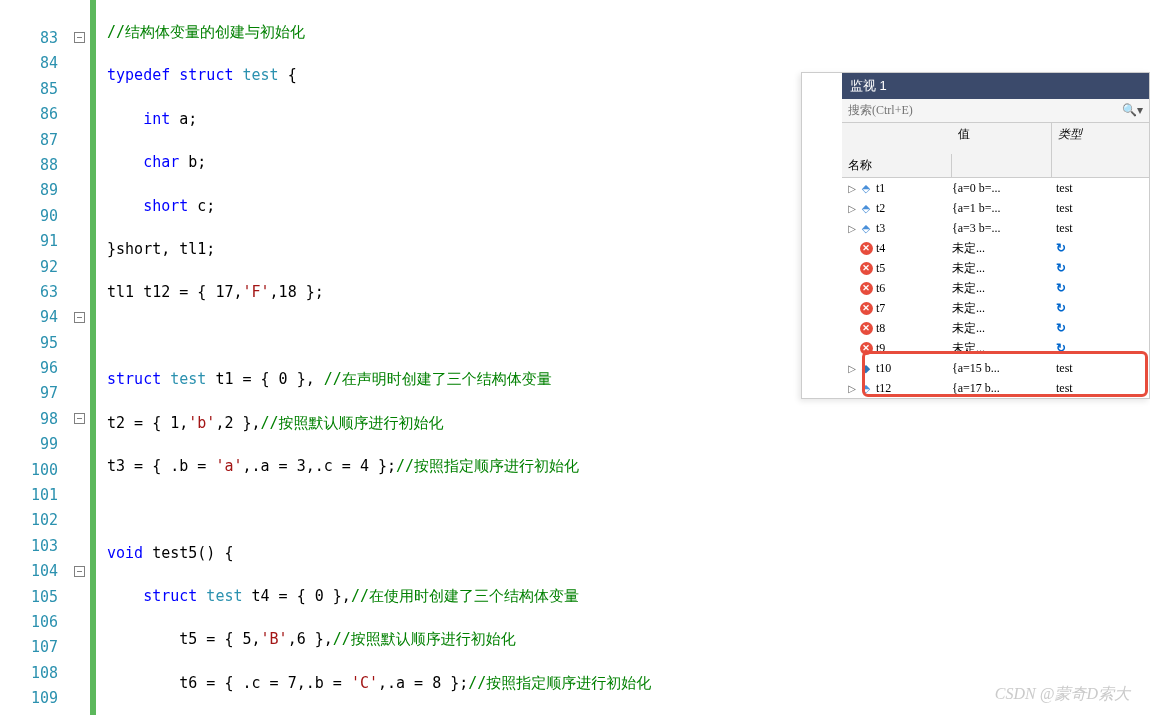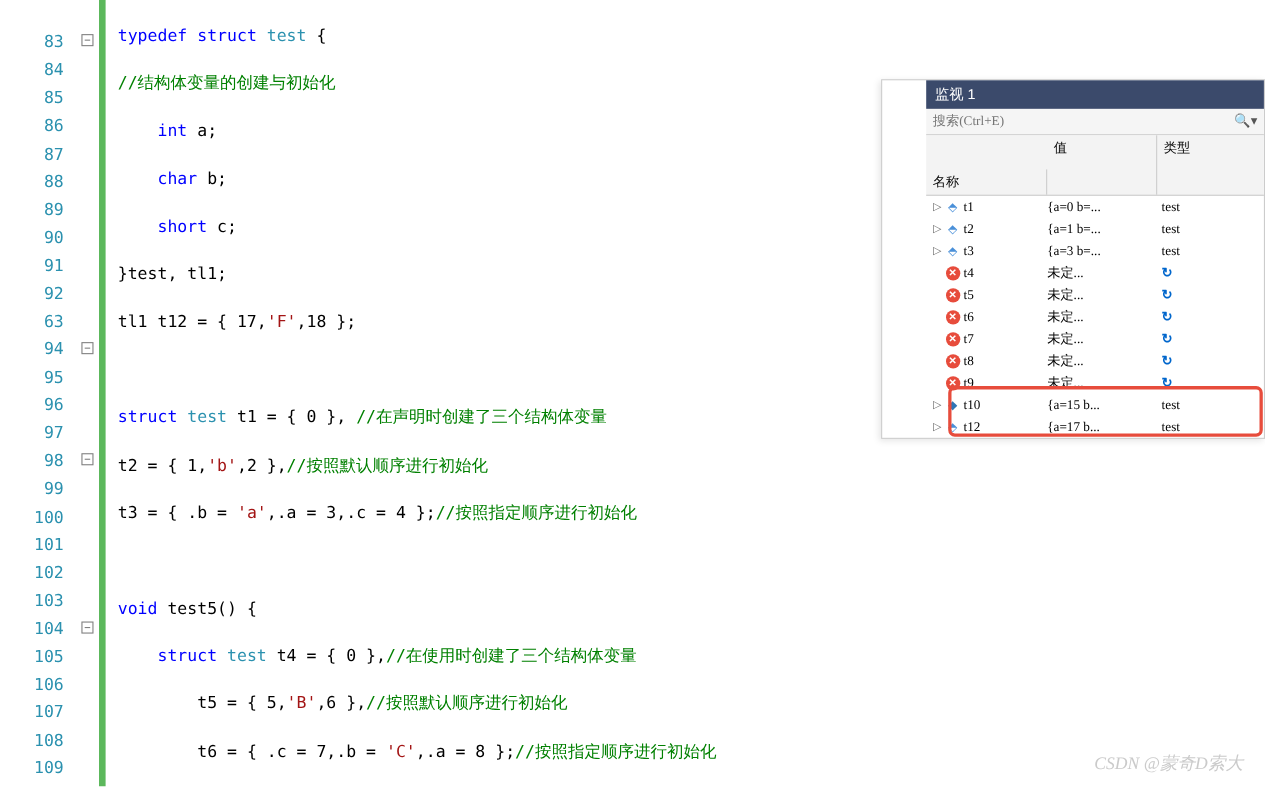--- a/index.html
+++ b/index.html
@@ -20,21 +20,21 @@
   .str { color: #a31515; }
   .comment { color: #008000; }
   
   .watch-panel { position: absolute; right: 0; top: 72px; width: 349px; border: 1px solid #ccc; background: #fff; box-shadow: -2px 2px 6px rgba(0,0,0,0.1); padding-left: 40px; }
   .watch-title { background: #3b4a6b; color: #fff; padding: 4px 8px; font-size: 13px; font-family: "Microsoft YaHei", sans-serif; }
   .watch-search { display:flex; align-items:center; border-bottom:1px solid #ccc; background:#f5f5f5; font-family: "Microsoft YaHei"; font-size:12px; }
   .watch-search input { flex:1; border:none; background:transparent; padding:4px 6px; font-size:12px; font-family:"Microsoft YaHei"; outline:none; color:#404040;}
   .watch-search .sicon { padding:0 6px; color:#555; cursor:pointer; font-size:12px;}
   .watch-header { display:flex; background:#f3f3f3; border-bottom:1px solid #ccc; font-family:"Microsoft YaHei"; font-size:12px;}
   .watch-header > div { padding:3px 6px; border-right:1px solid #ccc;}
-  .col-name{ width:110px;margin-top:31px;} .col-val{ width:100px;} .col-type{ flex:1; border-right:none !important;}
+  .col-name{ width:110px;margin-top:31px;} .col-val{ width:100px;} .col-type{ flex:1; border-right:none !important;font-style:italic;}
   .watch-body { font-family: "Microsoft YaHei", Consolas; font-size:12px; }
   .watch-row { display:flex; align-items:center; height:20px; padding-left:4px;}
   .watch-row .exp { width:12px; color:#666; font-size:10px; text-align:center;}
   .watch-row .icn { width:16px; text-align:center; font-size:11px;}
   .watch-row .nm { width:78px; padding-left:2px; overflow:hidden;}
   .watch-row .vl { width:100px; overflow:hidden; white-space:nowrap;}
   .watch-row .tp { flex:1; padding-left:4px;}
   .watch-row .refresh { color:#0066cc; font-weight:bold; cursor:pointer;}
   .cube-ok { color:#4a90d9; }
   .cube-err { background:#e74c3c; color:#fff; border-radius:50%; width:13px; height:13px; display:inline-flex; align-items:center; justify-content:center; font-size:9px; font-weight:bold;}
@@ -101,26 +101,26 @@
         <div></div>
         <div></div>
         <div><span class="fold"></span></div>
         <div></div>
         <div></div>
         <div></div>
         <div></div>
     </div>
     <div class="greenbar"></div>
     <div class="code">
+<div> <span class="comment">//结构体变量的创建与初始化</span></div>
 <div> <span class="kw">typedef</span> <span class="kw">struct</span> <span class="ident">test</span><span> {</span></div>
-<div> <span class="comment">//结构体变量的创建与初始化</span></div>
 <div>     <span class="kw">int</span><span> a;</span></div>
 <div>     <span class="kw">char</span><span> b;</span></div>
 <div>     <span class="kw">short</span><span> c;</span></div>
-<div> <span>}test, tl1;</span></div>
+<div> <span>}short, tl1;</span></div>
 <div> <span>tl1 t12 = { 17,</span><span class="str">'F'</span><span>,18 };</span></div>
 <div></div>
 <div> <span class="kw">struct</span><span class="ident"> test</span><span> t1 = { 0 }, </span><span class="comment">//在声明时创建了三个结构体变量</span></div>
 <div> <span>t2 = { 1,</span><span class="str">'b'</span><span>,2 },</span><span class="comment">//按照默认顺序进行初始化</span></div>
 <div> <span>t3 = { .b = </span><span class="str">'a'</span><span>,.a = 3,.c = 4 };</span><span class="comment">//按照指定顺序进行初始化</span></div>
 <div></div>
 <div> <span class="kw">void</span><span> test5</span><span>() {</span></div>
 <div>     <span class="kw">struct</span><span class="ident"> test</span><span> t4 = { 0 },</span><span class="comment">//在使用时创建了三个结构体变量</span></div>
 <div>         <span>t5 = { 5,</span><span class="str">'B'</span><span>,6 },</span><span class="comment">//按照默认顺序进行初始化</span></div>
 <div>         <span>t6 = { .c = 7,.b = </span><span class="str">'C'</span><span>,.a = 8 };</span><span class="comment">//按照指定顺序进行初始化</span></div>

